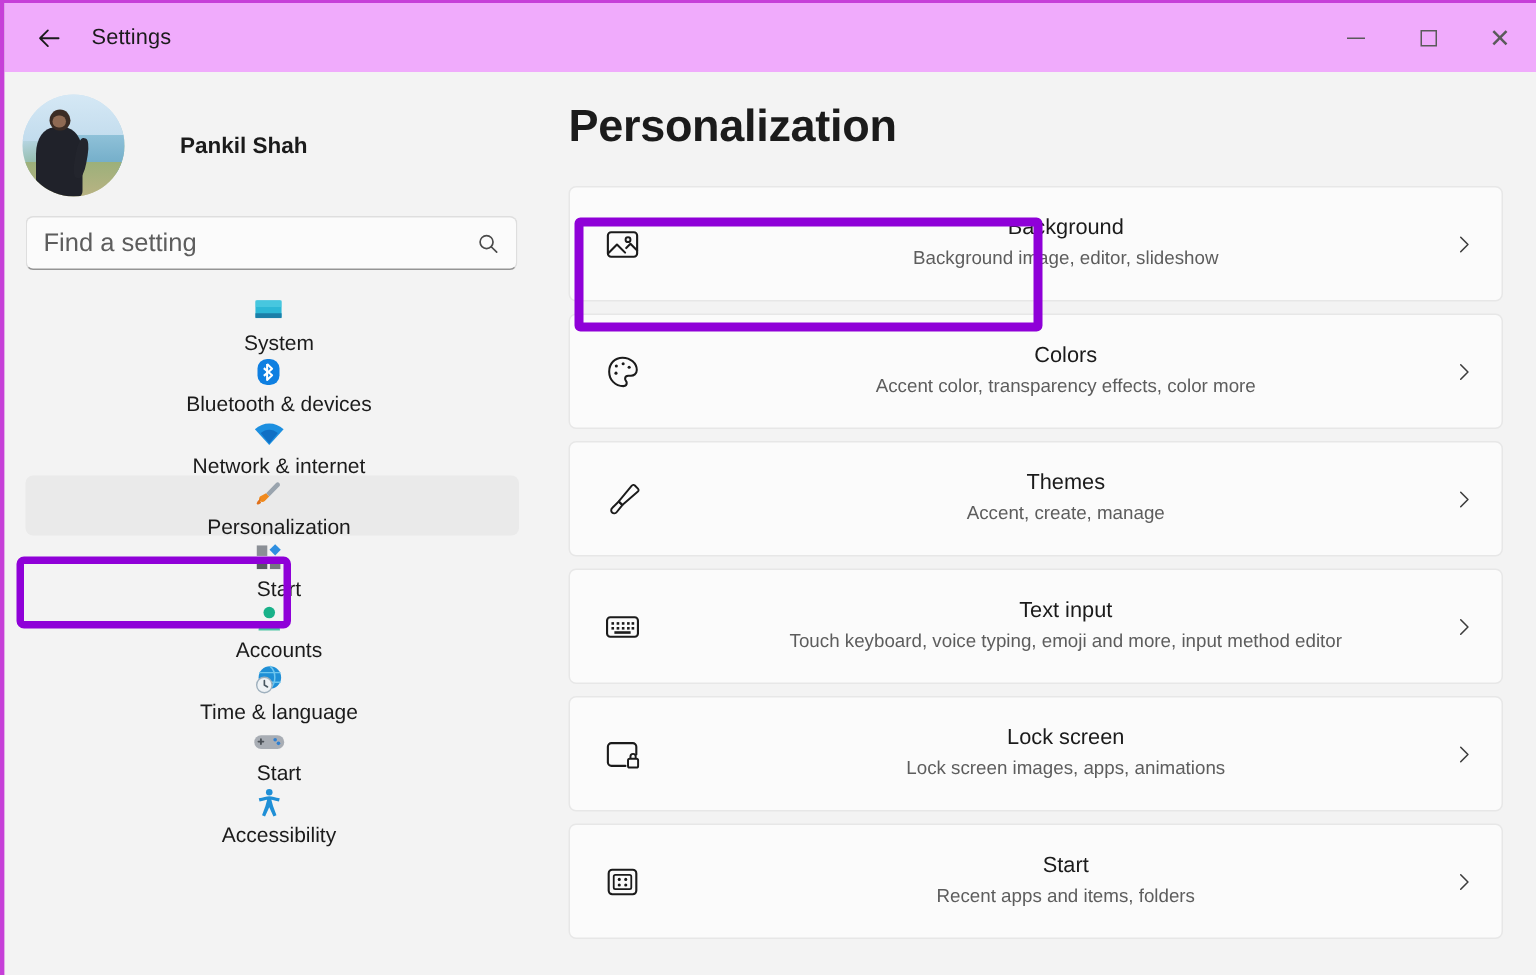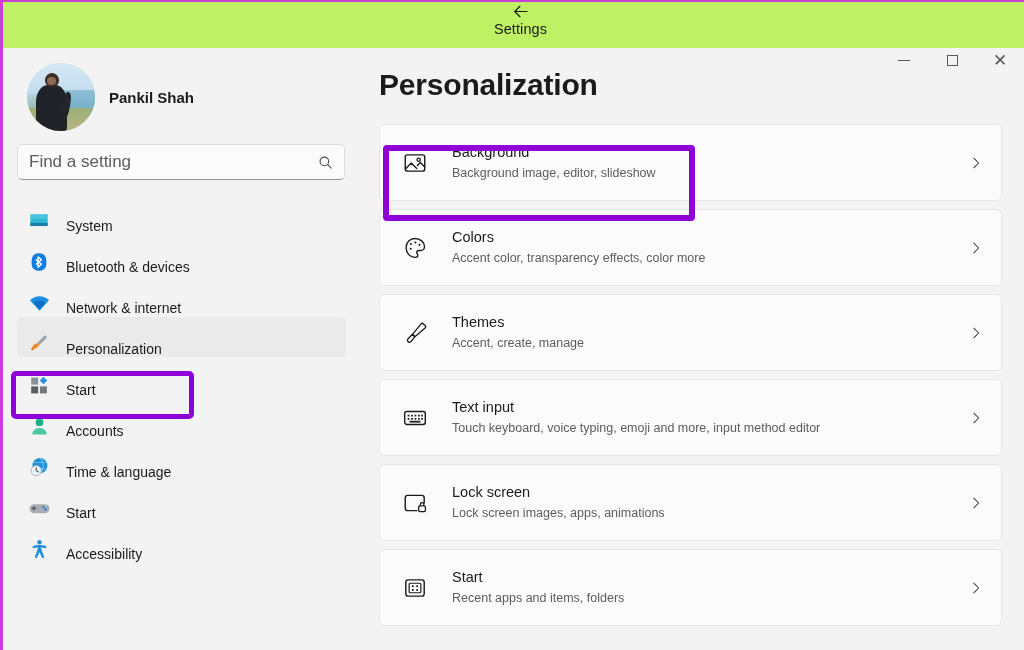--- a/index.html
+++ b/index.html
@@ -26,23 +26,22 @@
     overflow: hidden;
   }
 
   
   .titlebar {
     position: absolute;
     top: 0; left: 0; right: 0;
     height: 46px;
     display: flex;
     align-items: center;
-    background: #bef264;
+    background: #f0abfc;
     z-index: 5;
-    flex-direction: column;
   }
   .back-btn {
     width: 34px; height: 34px;
     margin-left: 10px;
     display: flex; align-items: center; justify-content: center;
     border-radius: 4px;
     cursor: pointer;
   }
   .back-btn svg { display: block; }
   .win-title {
@@ -71,22 +70,23 @@
     position: absolute;
     top: 46px; left: 0;
     width: 360px;
     bottom: 0;
     background: #f3f3f3;
   }
 
   .profile {
     display: flex;
     align-items: center;
-    padding: 14px 0 0 24px;
+    padding: 14px 0 0 12px;
     height: 84px;
+    gap: 23px;
   }
   .avatar {
     width: 68px; height: 68px;
     border-radius: 50%;
     overflow: hidden;
     flex: 0 0 auto;
     position: relative;
     background: linear-gradient(170deg,#cfe4f2 0%, #bcd9ec 35%, #8fb9a3 62%, #d6cfa8 100%);
   }
   .avatar .sky { position:absolute; top:0; left:0; right:0; height:46%;
@@ -131,26 +131,27 @@
     font-size: 17px;
     color: #1b1b1b;
   }
   .search-input::placeholder { color: #5d5d5d; }
   .search-icon { color: #4a4a4a; display:flex; }
 
   .nav { margin-top: 14px; }
   .nav-item {
     position: relative;
     display: flex;
-    align-items: flex-end;
+    align-items: center;
     height: 40px;
     margin: 1px 17px 1px 14px;
     padding-left: 9px;
     border-radius: 5px;
     cursor: pointer;
+    flex-direction: column;
   }
   .nav-item.selected { background: #eaeaea; }
   .nav-ico {
     width: 26px; height: 26px;
     flex: 0 0 auto;
     display: flex; align-items: center; justify-content: center;
     margin-right: 14px;
   }
   .nav-label {
     font-size: 14px;
@@ -196,21 +197,21 @@
     padding: 0 18px 0 20px;
     cursor: pointer;
   }
   .card-ico {
     width: 30px; height: 30px;
     flex: 0 0 auto;
     display: flex; align-items: center; justify-content: center;
     margin-right: 22px;
     color: #1b1b1b;
   }
-  .card-text { flex: 1; min-width: 0; }
+  .card-text { flex: 1; min-width: 0; text-align: center; }
   .card-title {
     font-size: 14.5px;
     color: #1b1b1b;
     line-height: 1.35;
   }
   .card-sub {
     font-size: 12.5px;
     color: #5d5d5d;
     line-height: 1.4;
     margin-top: 1px;

